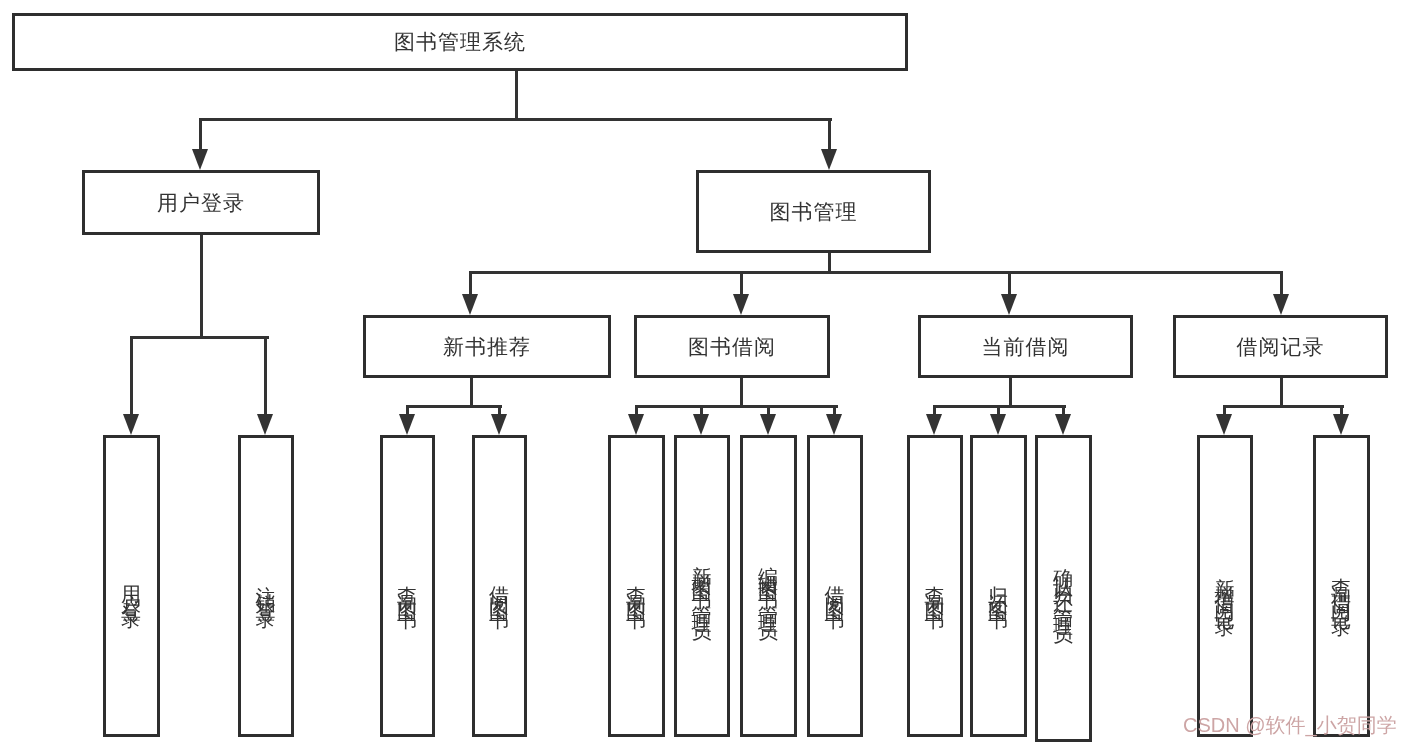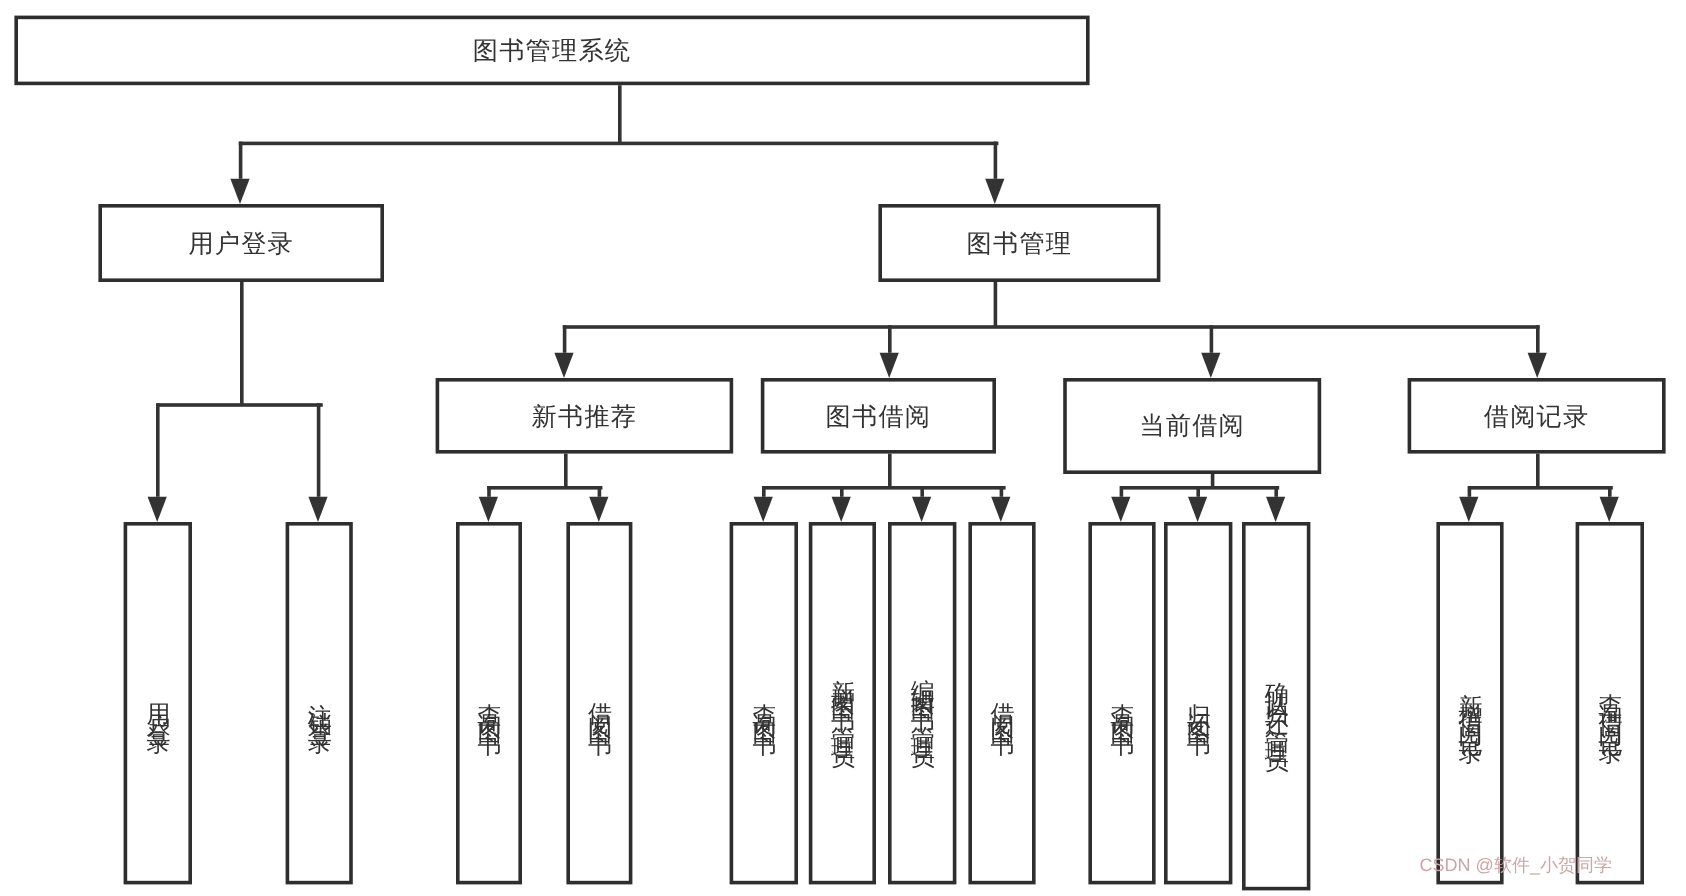--- a/index.html
+++ b/index.html
@@ -54,21 +54,21 @@
     width: 0;
     height: 0;
     border-left: 8px solid transparent;
     border-right: 8px solid transparent;
     border-top: 21px solid #333333;
   }
   .watermark {
     position: absolute;
     left: 1183px;
     top: 712px;
-    font-size: 15px;
+    font-size: 20px;
     color: #cda5a5;
     z-index: 3;
     white-space: nowrap;
   }
 </style>
 </head>
 <body>
 
 <div class="stage">
 
@@ -113,33 +113,33 @@
   <div class="arrow" style="left:1340px;top:405px;height:9px"></div>
 
   <div class="node" style="left:12px;top:13px;width:896px;height:58px">
     <span>图书管理系统</span>
   </div>
 
   <div class="node" style="left:82px;top:170px;width:238px;height:65px">
     <span>用户登录</span>
   </div>
 
-  <div class="node" style="left:732px;top:170px;width:235px;height:65px">
+  <div class="node" style="left:696px;top:170px;width:235px;height:83px">
     <span>图书管理</span>
   </div>
 
   <div class="node" style="left:363px;top:315px;width:248px;height:63px">
     <span>新书推荐</span>
   </div>
 
   <div class="node" style="left:634px;top:315px;width:196px;height:63px">
     <span>图书借阅</span>
   </div>
 
-  <div class="node" style="left:886px;top:315px;width:215px;height:80px">
+  <div class="node" style="left:918px;top:315px;width:215px;height:63px">
     <span>当前借阅</span>
   </div>
 
   <div class="node" style="left:1173px;top:315px;width:215px;height:63px">
     <span>借阅记录</span>
   </div>
 
   <div class="node leaf" style="left:103px;width:57px">
     <span class="vtext">用户登录</span>
   </div>

